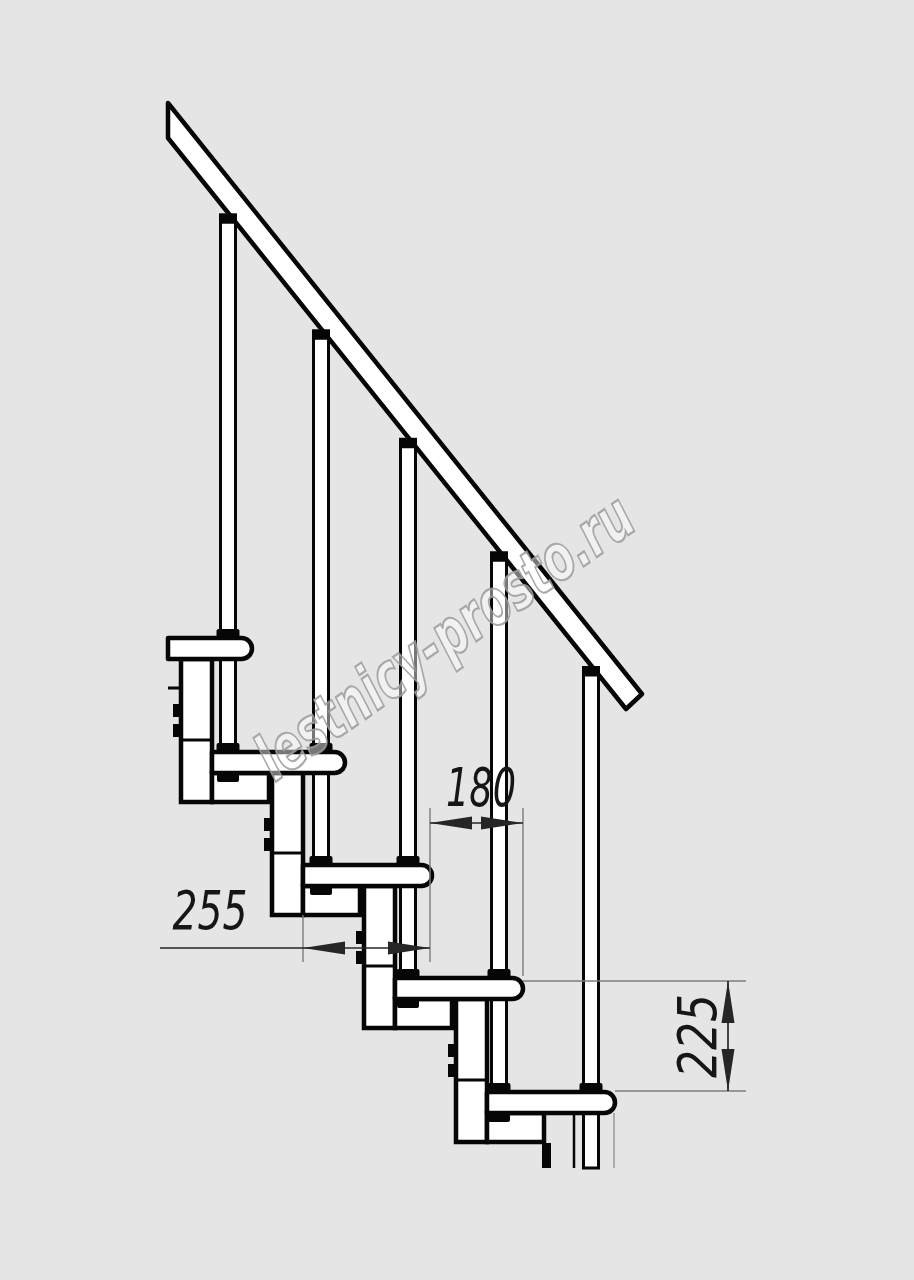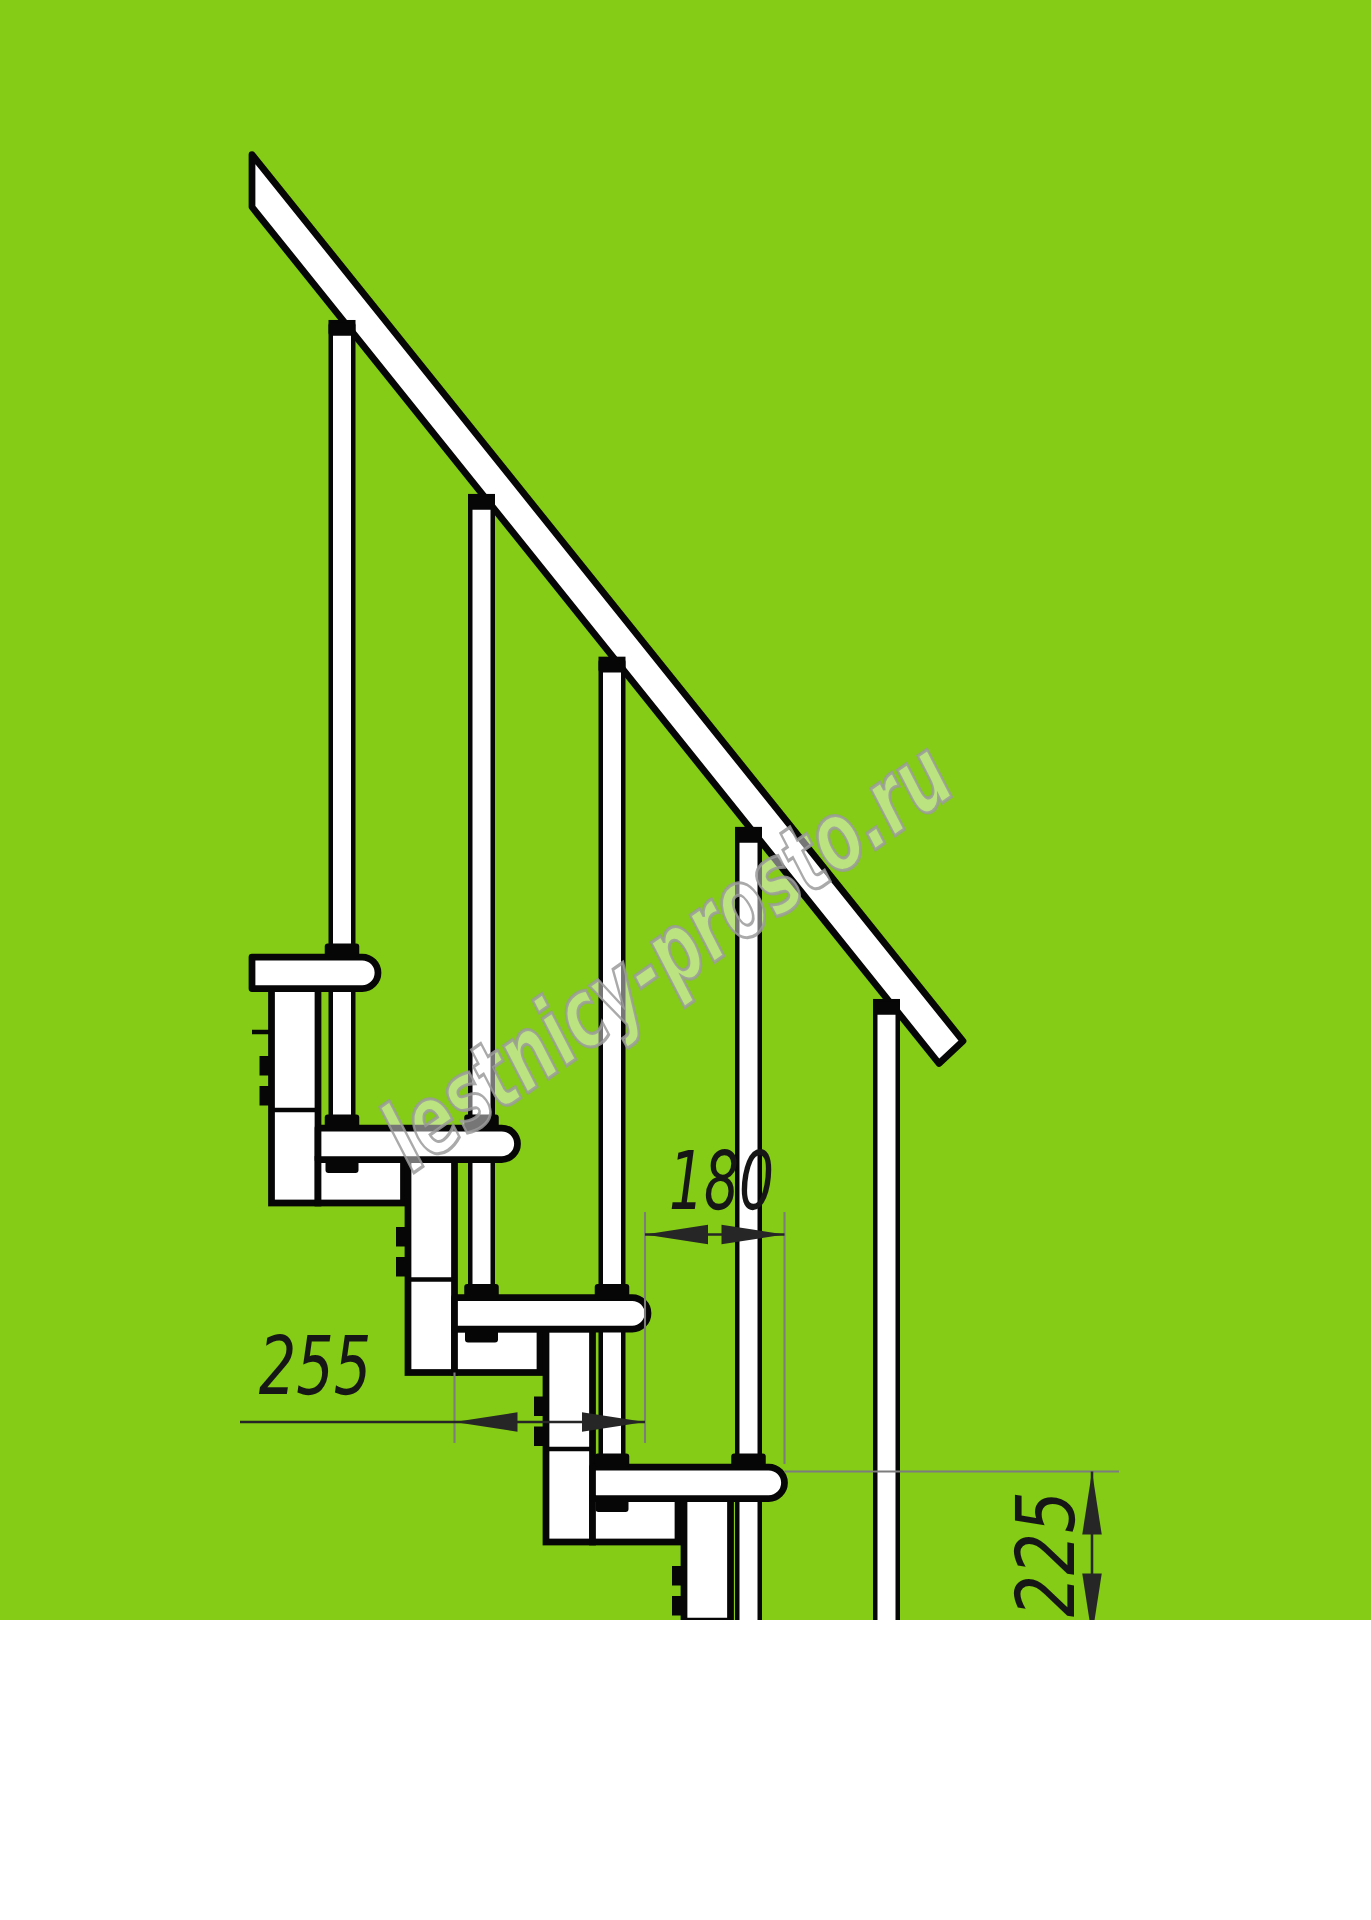--- a/index.html
+++ b/index.html
@@ -3,22 +3,22 @@
 <meta charset="utf-8">
 <style>
   html, body {
     margin: 0;
     padding: 0;
     background: #ffffff;
   }
   #canvas {
     position: relative;
     width: 914px;
-    height: 1080px;
-    background: #84cc16;
+    height: 1280px;
+    background: #e5e5e5;
     overflow: hidden;
   }
   svg { display: block; }
   .dim-text {
     font-family: "DejaVu Sans", sans-serif;
     font-style: italic;
     font-size: 54px;
     fill: #161616;
     text-anchor: middle;
   }

